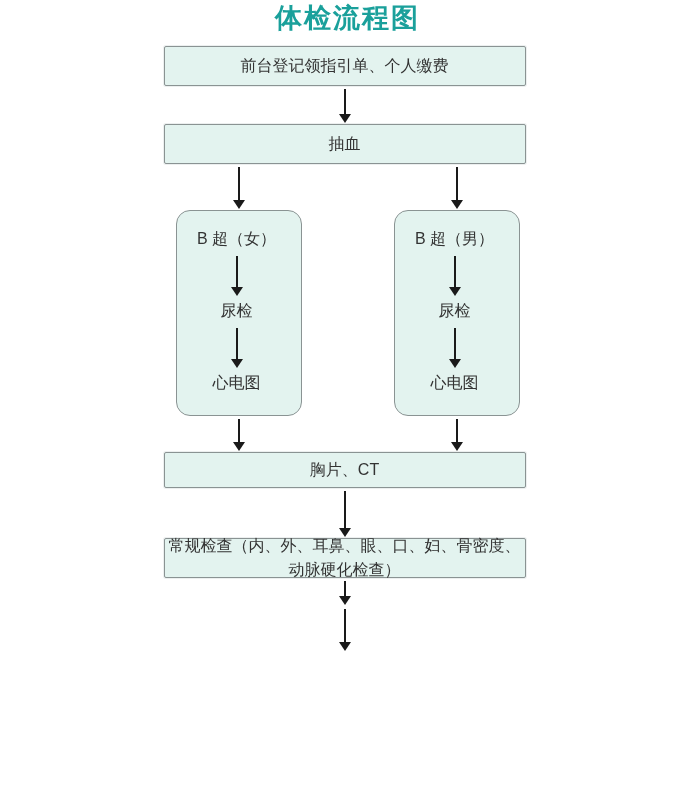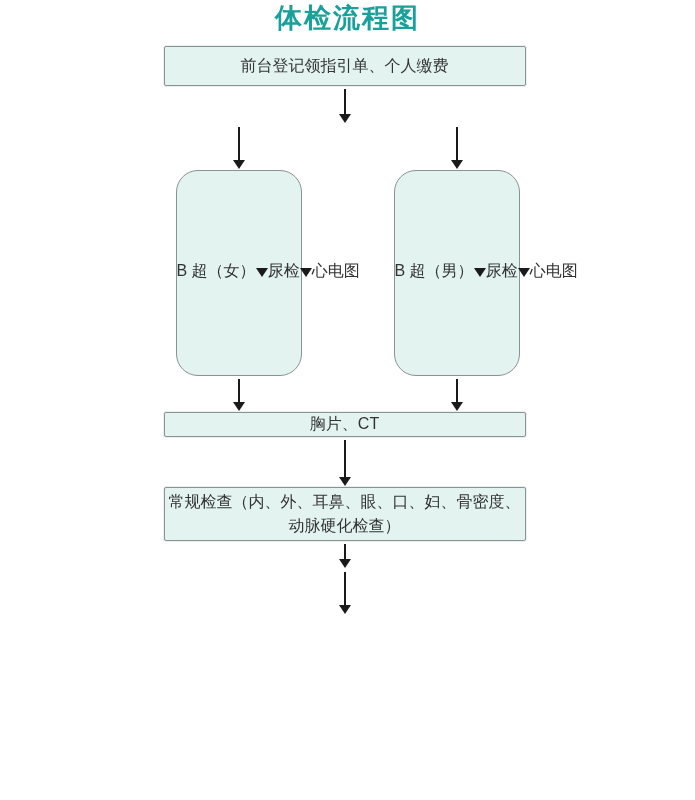--- a/index.html
+++ b/index.html
@@ -38,22 +38,22 @@
     display: flex;
     align-items: center;
     justify-content: center;
     text-align: center;
     font-size: 16px;
     color: #333333;
     padding: 4px 4px;
     box-shadow: 0 0 0 1px rgba(180,190,190,0.25);
   }
   .h40 { height: 40px; }
-  .h38 { height: 25px; }
-  .h54 { height: 54px; line-height: 24px; }
+  .h38 { height: 36px; }
+  .h54 { height: 40px; line-height: 24px; }
 
   
   .gap {
     display: flex;
     flex-direction: column;
     align-items: center;
     justify-content: center;
   }
   .arrow {
     display: flex;
@@ -79,23 +79,23 @@
     width: 126px;
     display: flex;
     flex-direction: column;
     align-items: center;
   }
   .rounded {
     width: 126px;
     height: 206px;
     background: #E3F3EF;
     border: 1px solid #8a9393;
-    border-radius: 22px;
-    display: flex;
-    flex-direction: row;
+    border-radius: 14px;
+    display: flex;
+    flex-direction: column;
     align-items: center;
     justify-content: space-between;
     padding: 18px 4px 22px 0;
   }
   .blabel {
     font-size: 16px;
     color: #333333;
     text-align: center;
     height: 20px;
     line-height: 20px;
@@ -114,20 +114,21 @@
 
     <div class="box h40">前台登记领指引单、个人缴费</div>
 
     <div class="gap" style="height:38px">
       <div class="arrow">
         <div class="shaft"></div>
         <div class="head"></div>
       </div>
     </div>
 
+    <div class="box h40">抽血</div>
 
     <div class="branch-row">
 
       <div class="branch-col">
         <div class="gap" style="height:46px">
           <div class="arrow">
             <div class="shaft"></div>
             <div class="head"></div>
           </div>
         </div>

